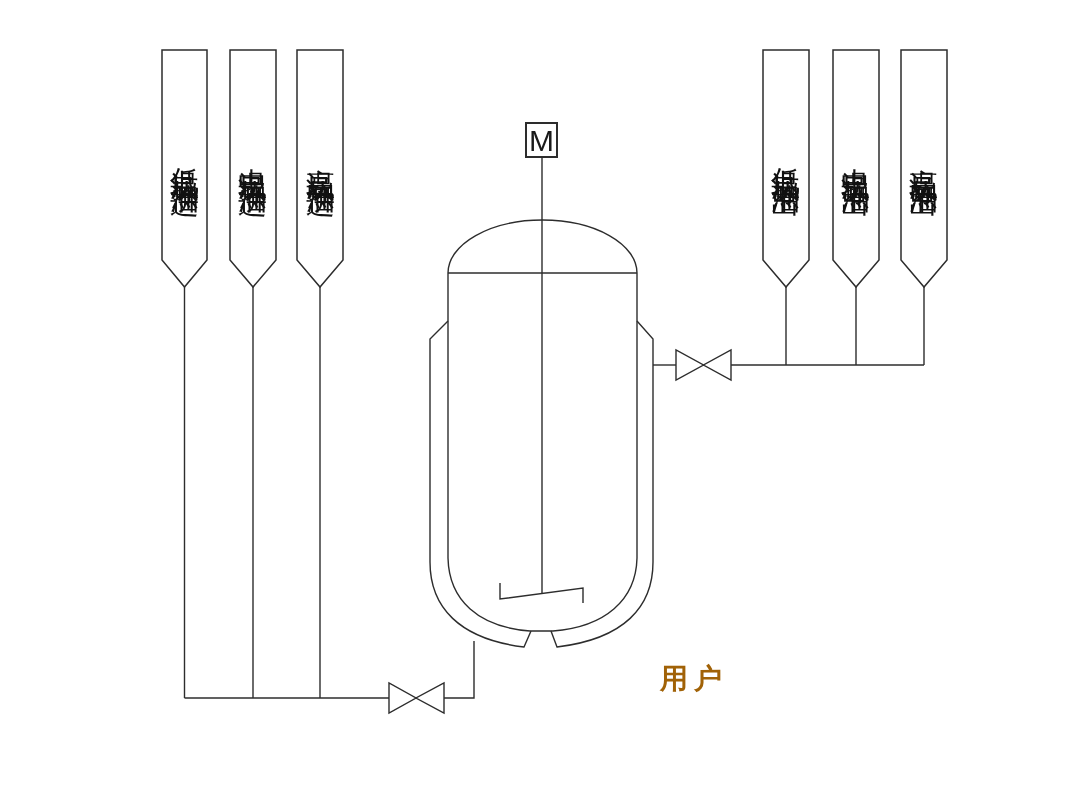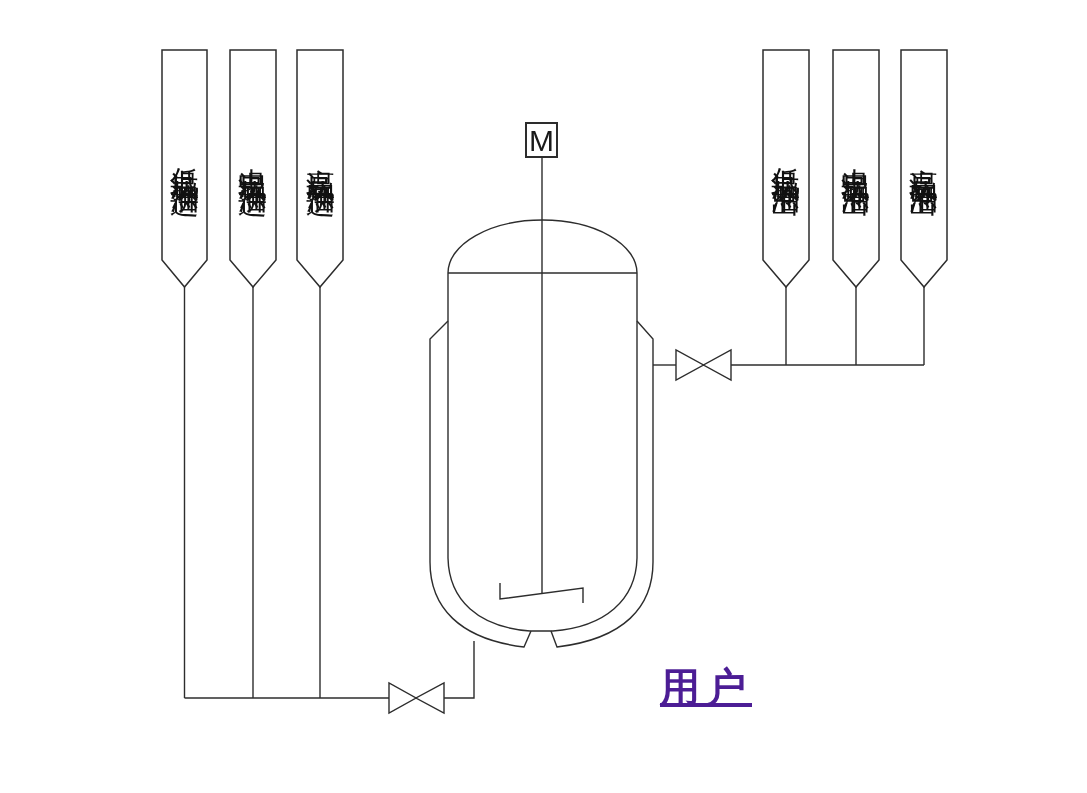--- a/index.html
+++ b/index.html
@@ -55,25 +55,24 @@
     letter-spacing: 4px;
     text-align: center;
     color: #111111;
     white-space: nowrap;
     pointer-events: none;
   }
   .consumer-label {
     position: absolute;
     left: 660px;
     top: 660px;
-    font-size: 40px;
+    font-size: 28px;
     font-weight: bold;
     letter-spacing: 6px;
-    color: #4c1d95;
-    text-decoration: underline;
+    color: #a16207;
   }
 </style>
 </head>
 <body>
 
 <div class="canvas">
 
   <svg class="diagram-svg" viewBox="0 0 1087 793">
 
     <polygon class="pennant" points="162,50 207,50 207,260 184.5,287 162,260"></polygon>

